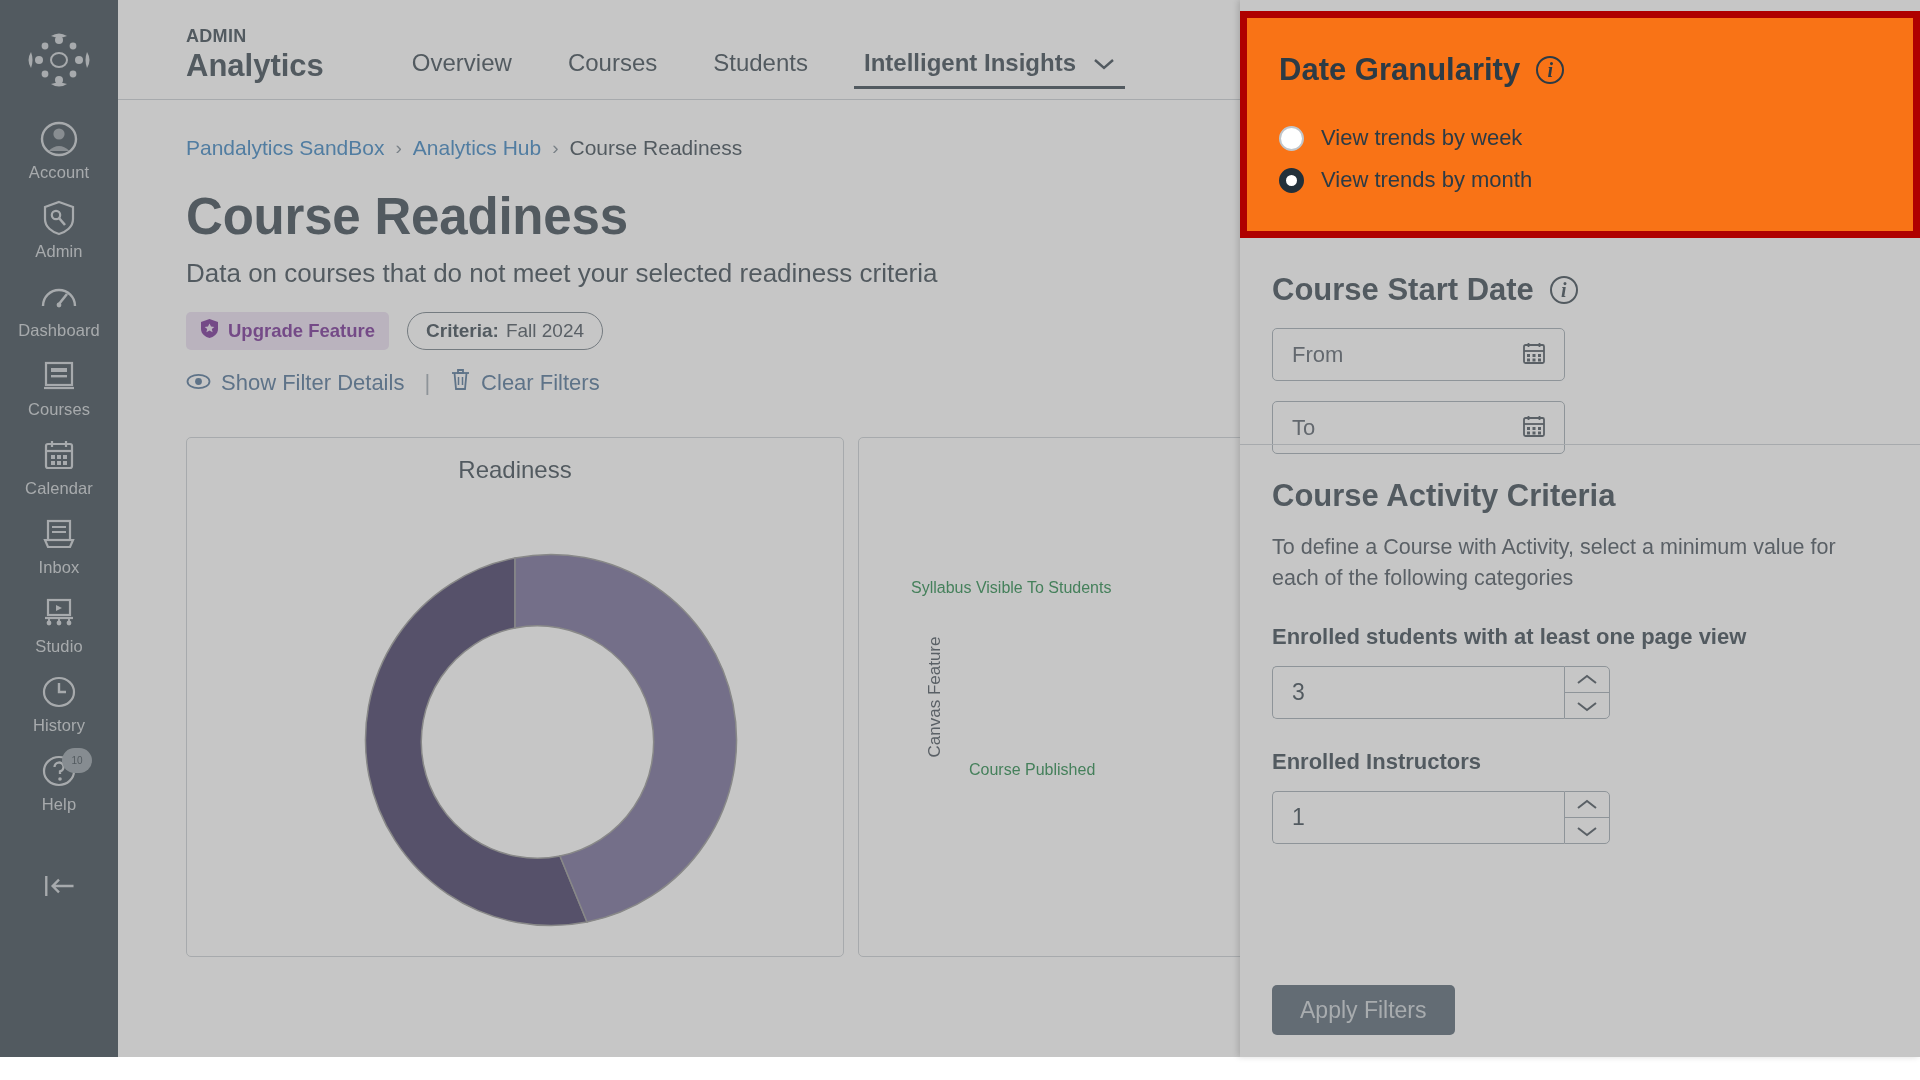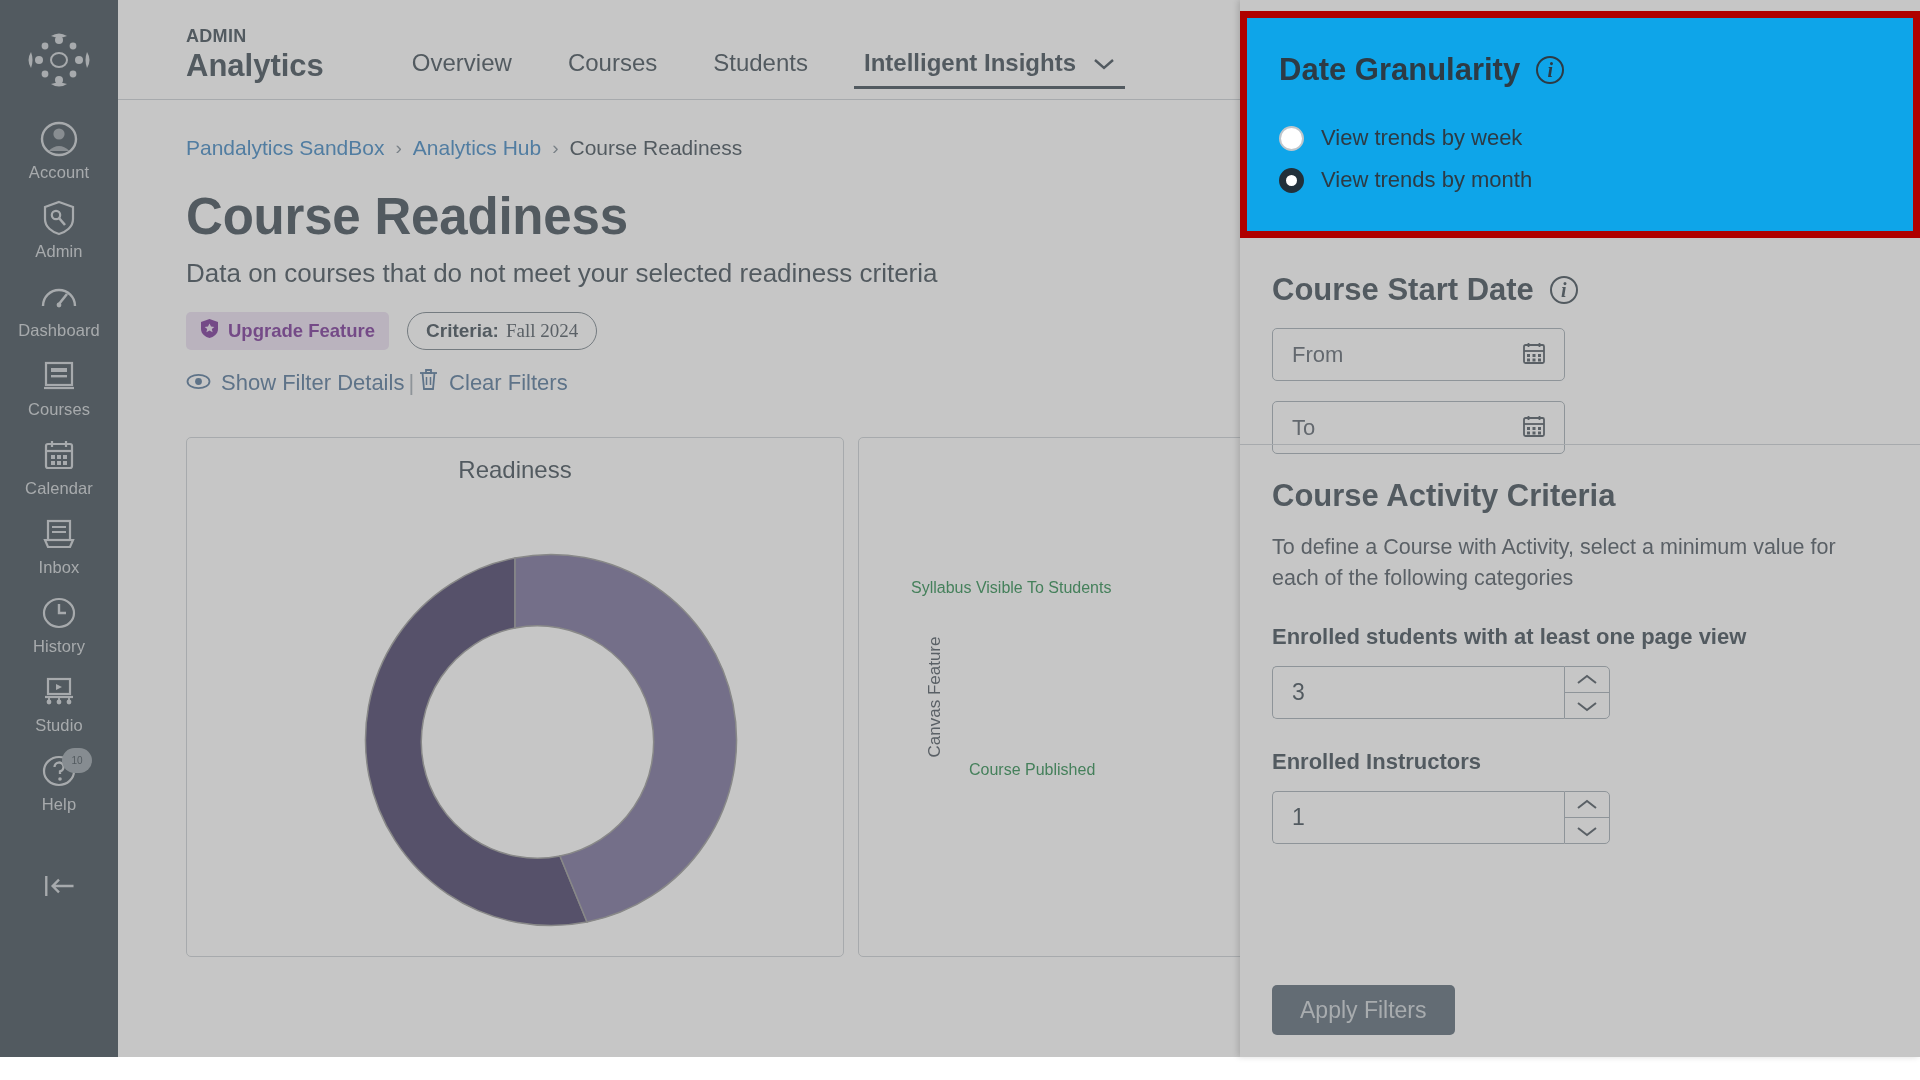--- a/index.html
+++ b/index.html
@@ -74,24 +74,24 @@
   #pills { display: flex; align-items: center; gap: 18px; padding: 22px 0 0 68px; }
   .pill-upgrade {
     display: flex; align-items: center; gap: 9px; background: #E9DDF0; color: #6B1E8D;
     border-radius: 5px; padding: 6px 14px; font-size: 18.5px; font-weight: 700;
   }
   .pill-crit {
     display: flex; align-items: center; gap: 7px; border: 1px solid #6B7780; color: #2D3B45;
     border-radius: 22px; padding: 7px 18px; font-size: 19px; background: transparent;
   }
   .pill-crit b { font-weight: 700; }
-  .pill-crit span.val { font-weight: 400; color:#3B4650;font-family:Liberation Serif, serif;}
-
-  
-  #filterlinks { display: flex; align-items: center; padding: 18px 0 0 68px; color: #3B72A8; font-size: 22px; }
+  .pill-crit span.val { font-weight: 400; color:#3B4650;}
+
+  
+  #filterlinks { display: flex; align-items: center; gap: 16px; padding: 18px 0 0 68px; color: #3B72A8; font-size: 22px; }
   .flink { display: flex; align-items: center; gap: 10px; color: #42688F; text-decoration: none; }
   .fdivider { color: #9AA5AD; font-size: 22px; padding: 0 4px;}
 
   
   #charts { display: flex; gap: 14px; padding: 40px 0 0 68px; }
   .card { border: 1px solid #C7CDD1; border-radius: 5px; background: #fff; padding: 18px 10px 10px; }
   .card-title { text-align: center; font-size: 24px; color: #2D3B45; margin-bottom: 4px; }
   #card-readiness { width: 658px; height: 520px; }
   #card-feature { width: 700px; height: 520px; position: relative; }
   .feat-ylabel {
@@ -106,21 +106,21 @@
     z-index: 60; box-shadow: -2px 0 6px rgba(0,0,0,.15); overflow: hidden;
   }
   #tray .dim {
     position:absolute; inset:0; background: rgba(128,128,128,0.45); pointer-events:none; z-index: 30;
   }
   .sec-div { border-top: 1px solid #C7CDD1; }
 
   
   #sec-granularity {
     position: absolute; left: 0; top: 11px; width: 680px; height: 227px;
-    background: #0ea5e9; border: 7px solid #AF0000; z-index: 50; padding: 0 32px;
+    background: #f97316; border: 7px solid #AF0000; z-index: 50; padding: 0 32px;
   }
   .sec-h {
     display: flex; align-items: center; gap: 16px; font-size: 31px; font-weight: 700;
     color: #2D3B45; padding-top: 34px;
   }
   .info-i {
     width: 28px; height: 28px; border-radius: 50%; border: 2px solid #2D3B45;
     display: inline-flex; align-items: center; justify-content: center;
     font-family: "Liberation Serif", serif; font-style: italic; font-weight: 700; font-size: 20px; color: #2D3B45;
   }
@@ -258,43 +258,43 @@
             <rect x="6" y="4" width="22" height="19" fill="none" stroke="#C7CDD1" stroke-width="2.2"></rect>
             <path d="M10 10 h14 M10 15 h14" stroke="#C7CDD1" stroke-width="2"></path>
             <path d="M3 23 h28 l-3 7 H6z" fill="none" stroke="#C7CDD1" stroke-width="2.2"></path>
           </svg>
       </span>
       <span class="gn-label">Inbox</span>
     </a>
 
     <a class="gn-item">
       <span class="gn-ico">
-        <svg width="34" height="34" viewBox="0 0 34 34">
-            <ellipse cx="17" cy="17" rx="15" ry="14" fill="none" stroke="#C7CDD1" stroke-width="2.2"></ellipse>
-            <path d="M17 8 v9 h7" fill="none" stroke="#C7CDD1" stroke-width="2.4"></path>
-          </svg>
-      </span>
-      <span class="gn-label">History</span>
-    </a>
-
-    <a class="gn-item">
-      <span class="gn-ico">
         <svg width="36" height="32" viewBox="0 0 36 32">
             <rect x="7" y="3" width="22" height="15" fill="none" stroke="#C7CDD1" stroke-width="2.2"></rect>
             <path d="M15 8 l6 3 -6 3z" fill="#C7CDD1"></path>
             <path d="M4 21 h28" stroke="#C7CDD1" stroke-width="2.2"></path>
             <g fill="#C7CDD1">
               <circle cx="8" cy="26" r="2.4"></circle>
               <circle cx="18" cy="26" r="2.4"></circle>
               <circle cx="28" cy="26" r="2.4"></circle>
             </g>
             <path d="M8 21 v3 M18 21 v3 M28 21 v3" stroke="#C7CDD1" stroke-width="1.8"></path>
           </svg>
       </span>
       <span class="gn-label">Studio</span>
+    </a>
+
+    <a class="gn-item">
+      <span class="gn-ico">
+        <svg width="34" height="34" viewBox="0 0 34 34">
+            <ellipse cx="17" cy="17" rx="15" ry="14" fill="none" stroke="#C7CDD1" stroke-width="2.2"></ellipse>
+            <path d="M17 8 v9 h7" fill="none" stroke="#C7CDD1" stroke-width="2.4"></path>
+          </svg>
+      </span>
+      <span class="gn-label">History</span>
     </a>
 
     <a class="gn-item">
       <span class="gn-ico">
         <svg width="34" height="34" viewBox="0 0 34 34">
             <ellipse cx="17" cy="17" rx="15" ry="14" fill="none" stroke="#C7CDD1" stroke-width="2.2"></ellipse>
             <path d="M12.5 13 a4.5 4.5 0 1 1 5.5 4.4 v2.6" fill="none" stroke="#C7CDD1" stroke-width="2.3"></path>
             <circle cx="18" cy="25" r="1.8" fill="#C7CDD1"></circle>
           </svg>
       </span>

